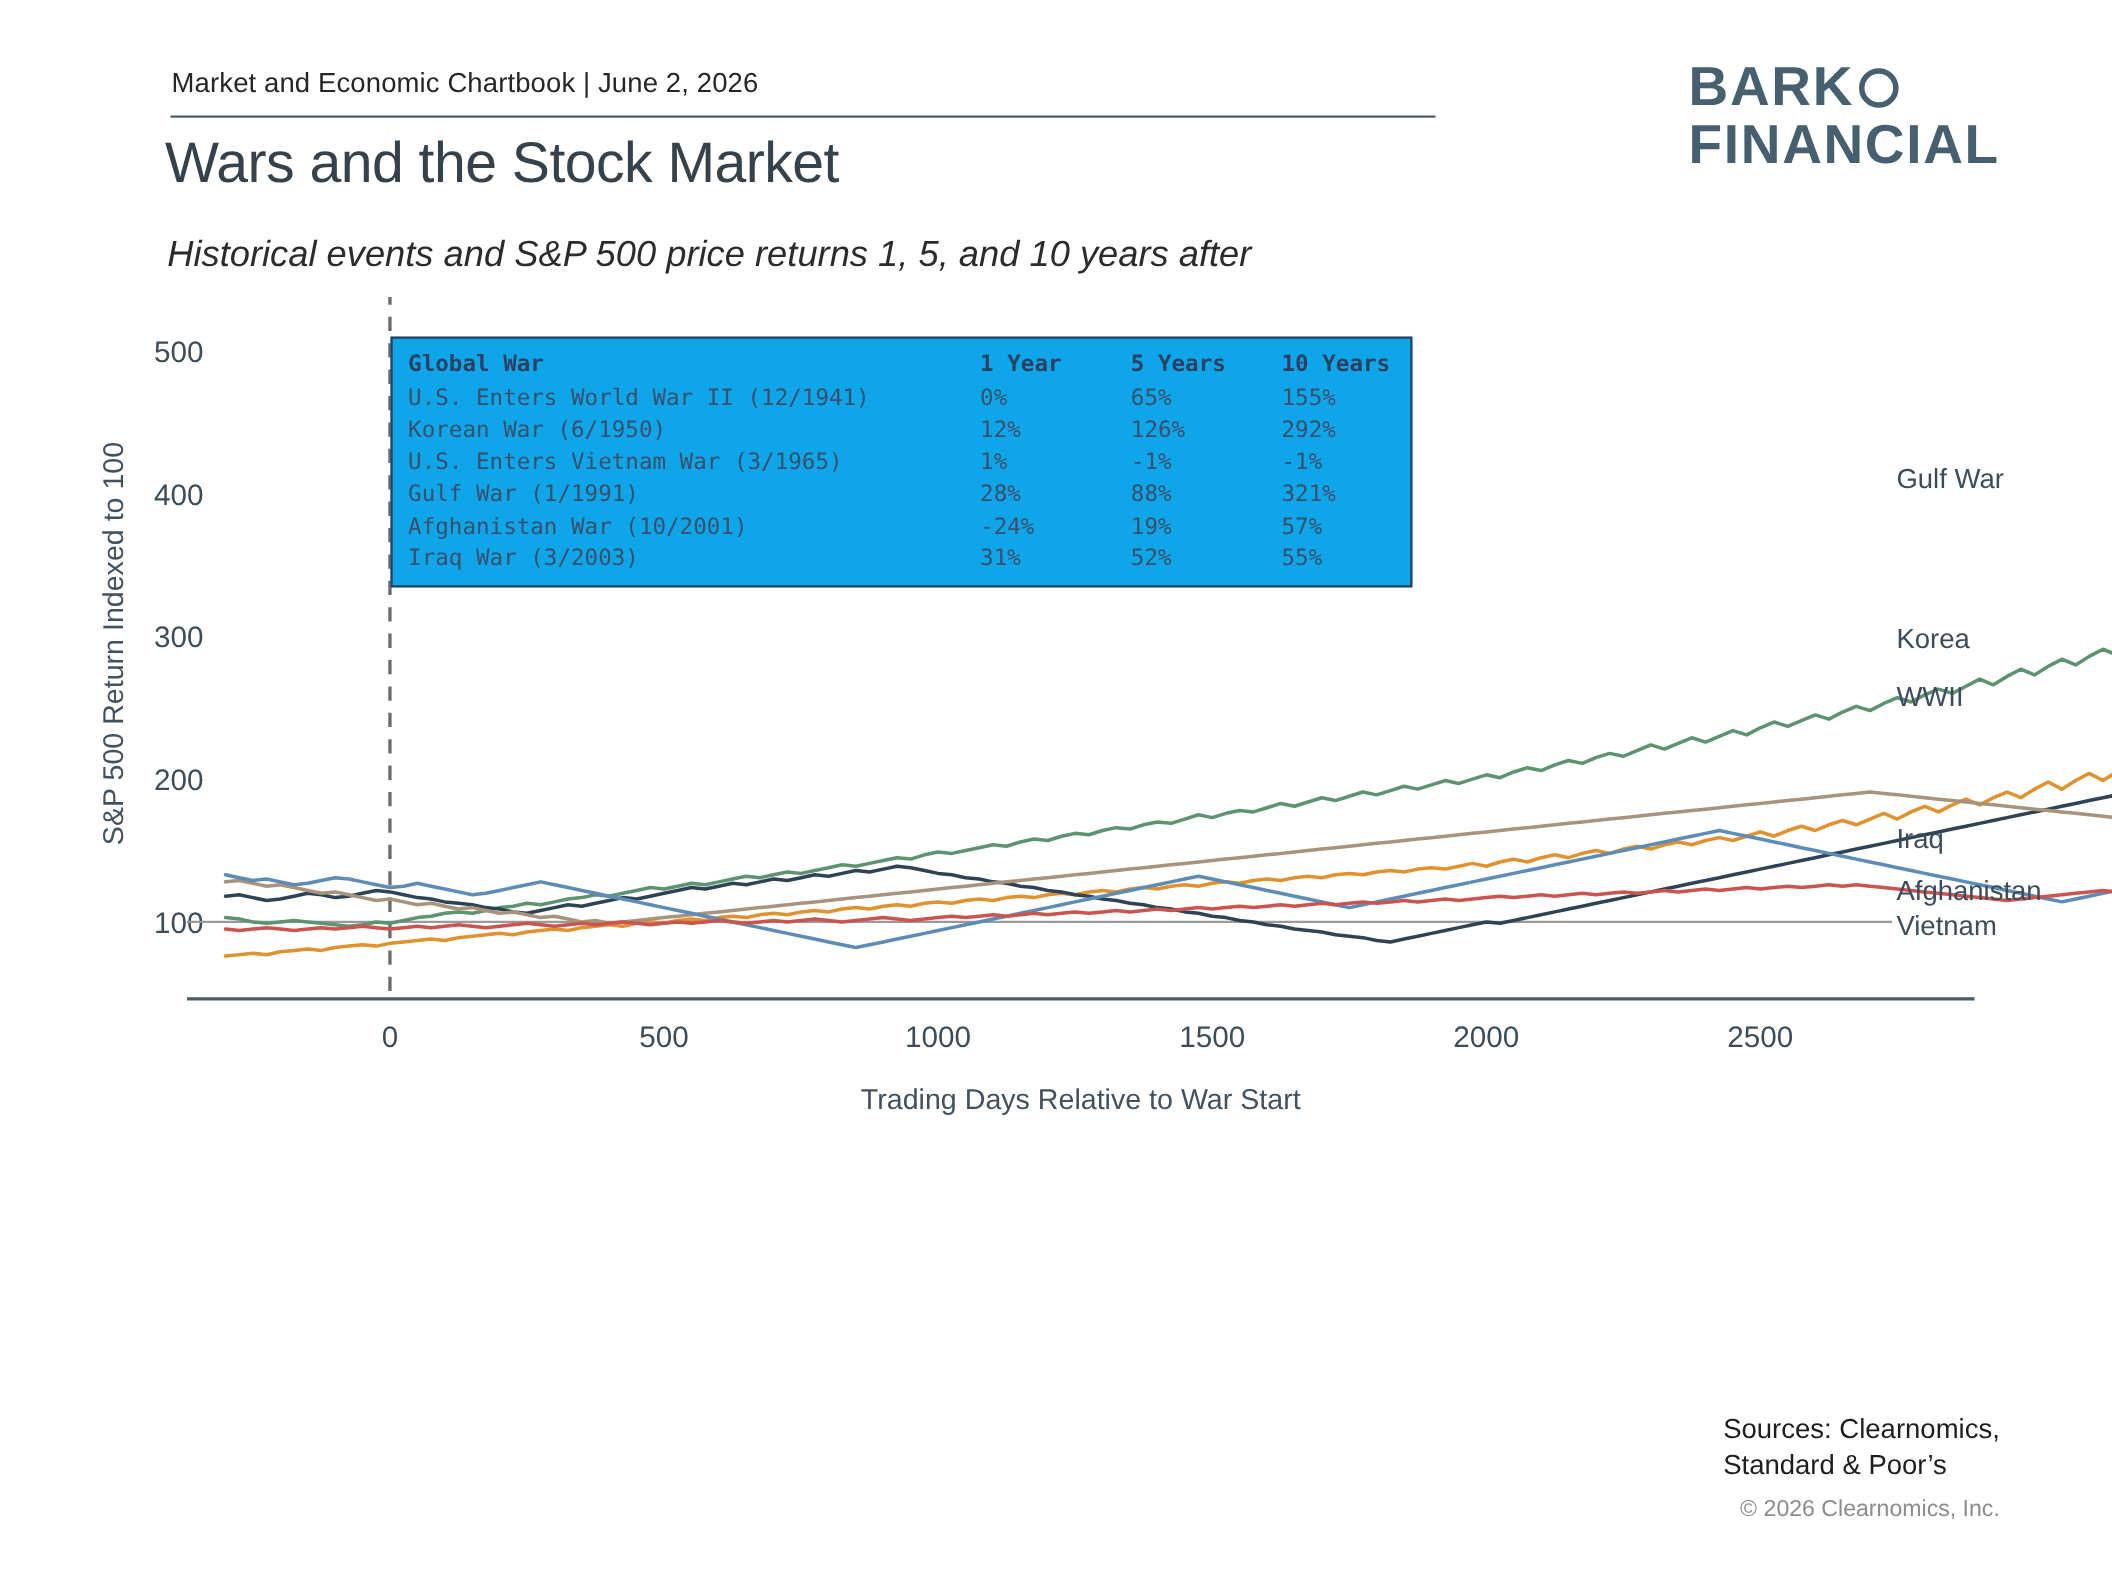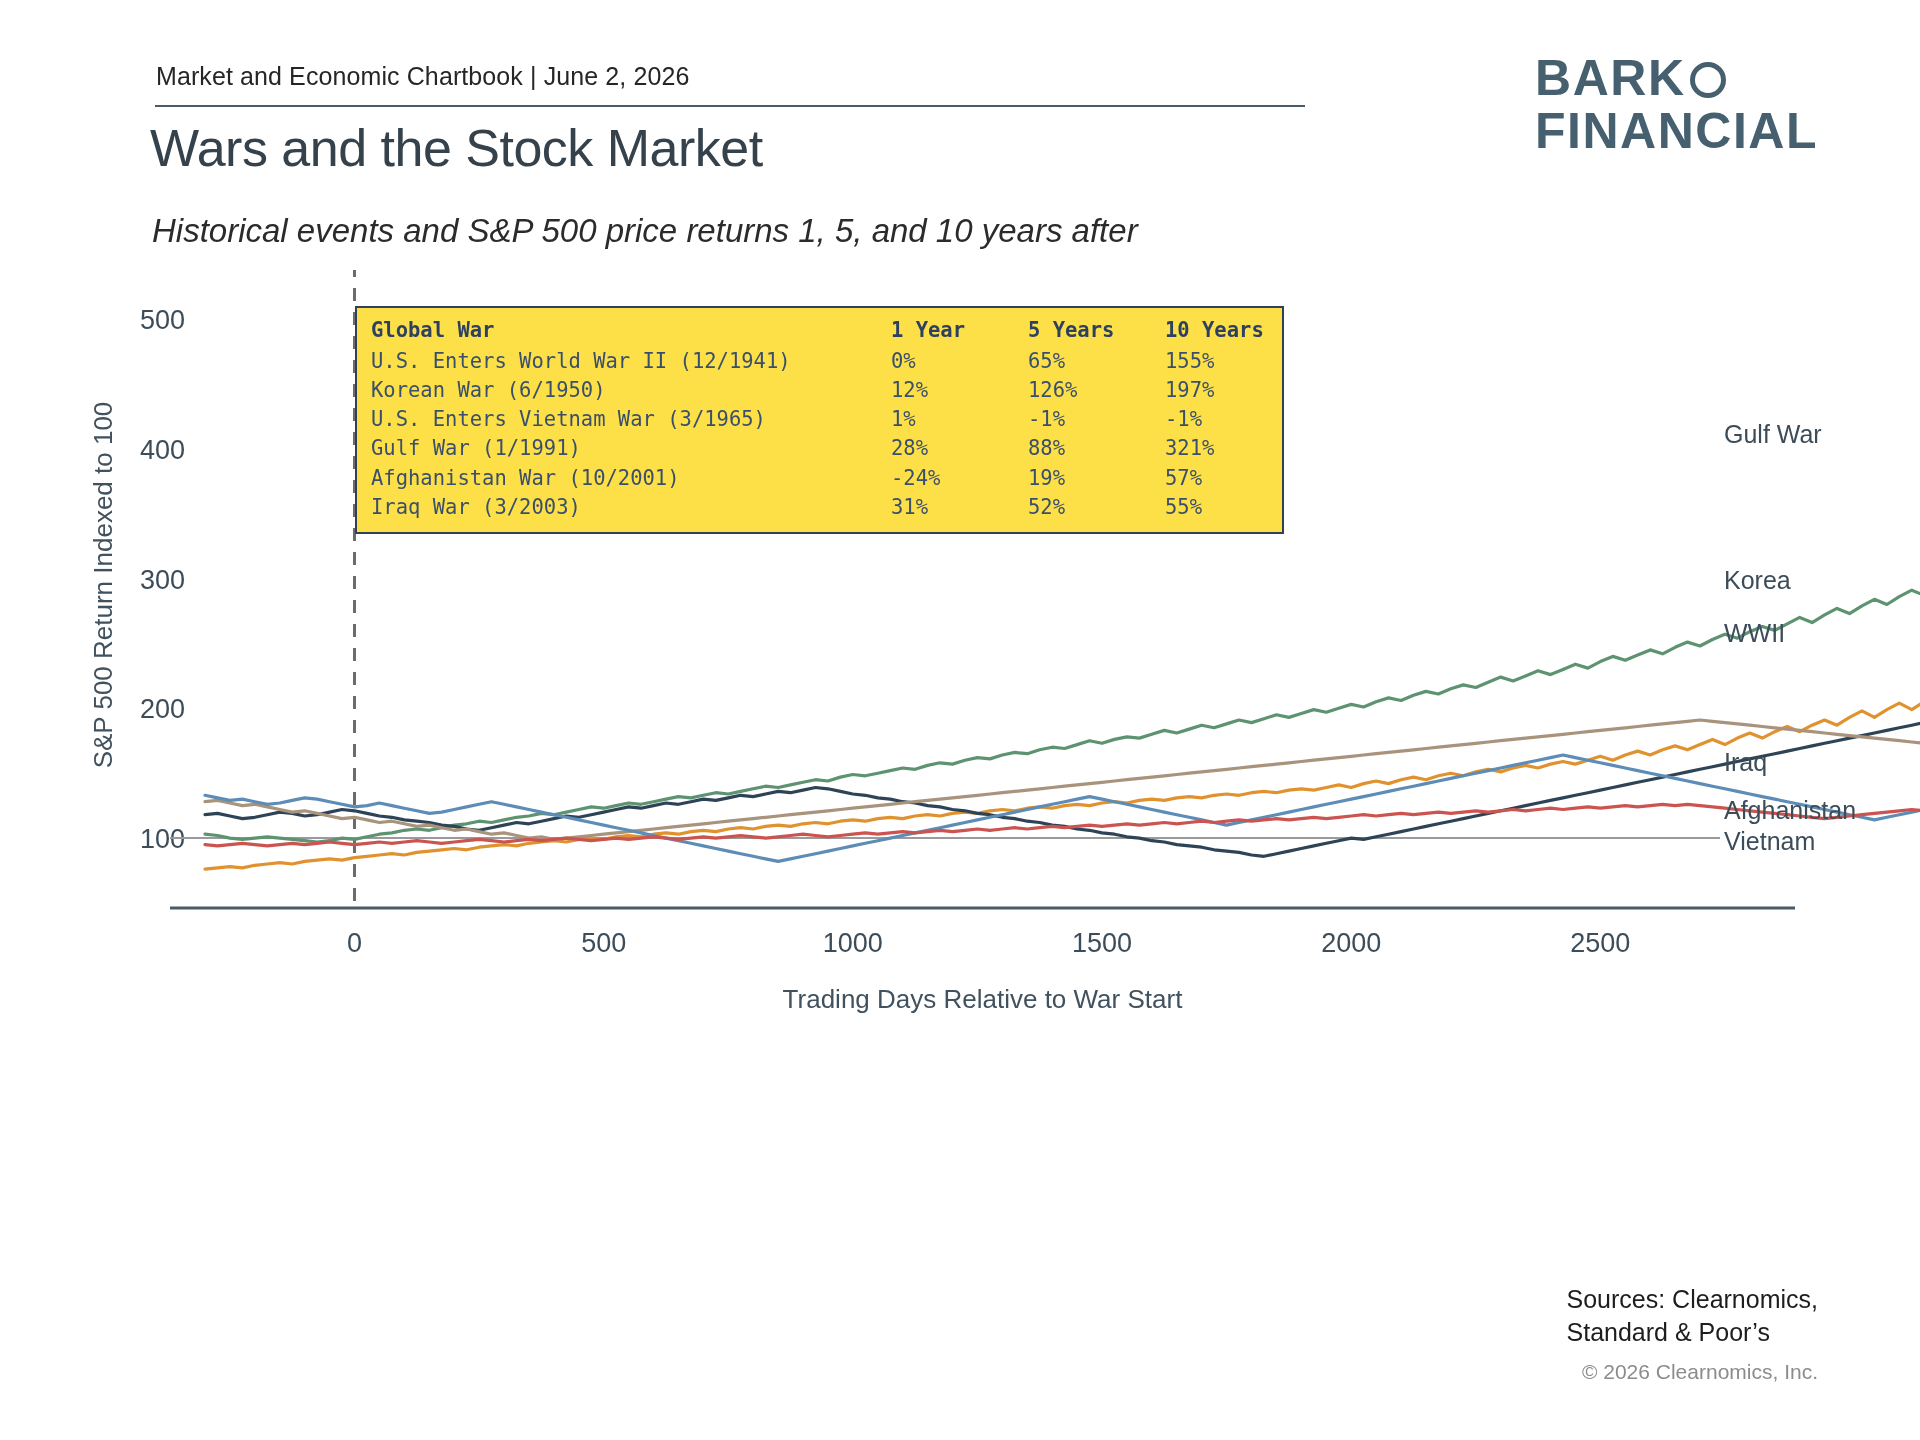--- a/index.html
+++ b/index.html
@@ -48,21 +48,21 @@
     border:2px solid #ffffff;box-sizing:border-box;
   }
 
   
   .chart-wrap{position:absolute;left:0;top:270px;width:1920px;height:930px;}
   .svg-chart{position:absolute;left:0;top:0;}
 
   
   .wartable{
     position:absolute;left:355px;top:306px;
-    border:2px solid #2f4159;background:#fde047;
+    border:2px solid #2f4159;background:#0ea5e9;
     padding:8px 14px 10px 14px;
     font-family:"DejaVu Sans Mono","Liberation Mono",monospace;
     font-size:20.5px;color:#3a4f6b;line-height:1.42;
   }
   .wartable table{border-collapse:collapse;}
   .wartable th{
     text-align:left;font-weight:700;color:#2c4062;
     padding:0 0 2px 0;white-space:nowrap;
   }
   .wartable td{
@@ -158,21 +158,21 @@
           <tr>
             <td class="c-name">U.S. Enters World War II (12/1941)</td>
             <td class="c-v">0%</td>
             <td class="c-v">65%</td>
             <td class="c-v">155%</td>
           </tr>
           <tr>
             <td class="c-name">Korean War (6/1950)</td>
             <td class="c-v">12%</td>
             <td class="c-v">126%</td>
-            <td class="c-v">197%</td>
+            <td class="c-v">292%</td>
           </tr>
           <tr>
             <td class="c-name">U.S. Enters Vietnam War (3/1965)</td>
             <td class="c-v">1%</td>
             <td class="c-v">-1%</td>
             <td class="c-v">-1%</td>
           </tr>
           <tr>
             <td class="c-name">Gulf War (1/1991)</td>
             <td class="c-v">28%</td>

